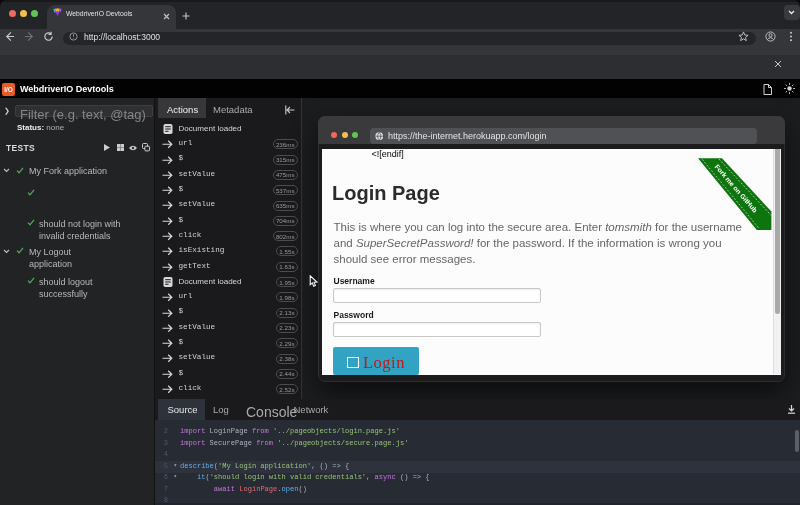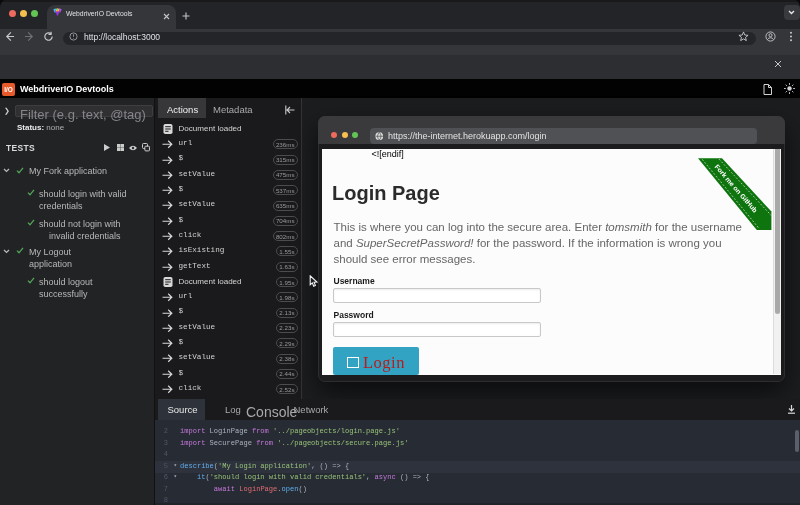--- a/index.html
+++ b/index.html
@@ -142,26 +142,25 @@
       <path d="M1 1 L3.5 3.5 L6 1" stroke="#bbbbbb" stroke-width="1.2" fill="none"></path>
     </svg>
   <svg class="abs" style="left:16px;top:166.5px;" width="8" height="7" viewBox="0 0 8 7">
       <path d="M1 3.6 L3 5.8 L7 0.8" stroke="#53a858" stroke-width="1.3" fill="none"></path>
     </svg>
   <div class="abs" style="left:29px;top:165.5px;font-size:9px;color:#b8b8b8;">My Fork application</div>
 
   <svg class="abs" style="left:27px;top:188.5px;" width="8" height="7" viewBox="0 0 8 7">
       <path d="M1 3.6 L3 5.8 L7 0.8" stroke="#53a858" stroke-width="1.3" fill="none"></path>
     </svg>
-  <div class="abs" style="left:39px;top:187.5px;font-size:9px;color:#b8b8b8;line-height:12.3px;">should login with valid<br>credentials</div>
 
   <svg class="abs" style="left:27px;top:218.5px;" width="8" height="7" viewBox="0 0 8 7">
       <path d="M1 3.6 L3 5.8 L7 0.8" stroke="#53a858" stroke-width="1.3" fill="none"></path>
     </svg>
-  <div class="abs" style="left:39px;top:217.5px;font-size:9px;color:#b8b8b8;line-height:12.3px;text-align:right;">should not login with<br>invalid credentials</div>
+  <div class="abs" style="left:39px;top:217.5px;font-size:9px;color:#b8b8b8;line-height:12.3px;">should not login with<br>invalid credentials</div>
 
   <svg class="abs" style="left:3px;top:248.5px;" width="7" height="5" viewBox="0 0 7 5">
       <path d="M1 1 L3.5 3.5 L6 1" stroke="#bbbbbb" stroke-width="1.2" fill="none"></path>
     </svg>
   <svg class="abs" style="left:16px;top:247px;" width="8" height="7" viewBox="0 0 8 7">
       <path d="M1 3.6 L3 5.8 L7 0.8" stroke="#53a858" stroke-width="1.3" fill="none"></path>
     </svg>
   <div class="abs" style="left:29px;top:246px;font-size:9px;color:#b8b8b8;line-height:12.3px;">My Logout<br>application</div>
 
   <svg class="abs" style="left:27px;top:276.5px;" width="8" height="7" viewBox="0 0 8 7">
@@ -316,21 +315,21 @@
     <div class="abs" style="left:452.5px;top:-3px;width:5px;height:168px;background:#a9a9a9;border-radius:3px;"></div>
   </div>
 
   <svg class="abs" style="left:309px;top:274.5px;" width="9" height="13" viewBox="0 0 9 13">
       <path d="M1.2 0.8 L1.2 9.8 L3.3 7.9 L4.7 11.2 L6.4 10.4 L5 7.2 L7.9 7 Z" fill="#1d1d1f" stroke="#f2f2f2" stroke-width="1.1"></path>
     </svg>
 
   <div class="abs" style="left:155px;top:398.5px;width:645px;height:21px;background:#1a1a1c;"></div>
   <div class="abs" style="left:158px;top:399px;width:46.5px;height:20.5px;background:#2e323a;"></div>
   <div class="abs" style="left:167.5px;top:404px;font-size:9.5px;color:#e8e8e8;">Source</div>
-  <div class="abs" style="left:213px;top:404px;font-size:9.5px;color:#a9a9ad;margin-left:12px;">Log</div>
+  <div class="abs" style="left:213px;top:404px;font-size:9.5px;color:#a9a9ad;">Log</div>
   <div class="abs" style="left:246px;top:404px;font-size:14px;color:#a9a9ad;">Console</div>
   <div class="abs" style="left:293.5px;top:404px;font-size:9.5px;color:#a9a9ad;">Network</div>
   <svg class="abs" style="left:787px;top:405px;" width="9" height="9" viewBox="0 0 9 9">
       <path d="M4.5 0 V5.5 M2 3.5 L4.5 6 L7 3.5" stroke="#d8d8d8" stroke-width="1.2" fill="none"></path>
       <path d="M1 8.2 H8" stroke="#d8d8d8" stroke-width="1.2"></path>
     </svg>
 
   <div class="abs" style="left:155px;top:419.5px;width:645px;height:85.5px;background:#272b33;overflow:hidden;font-family:'Liberation Mono',monospace;font-size:7.05px;line-height:11.55px;">
     <div class="abs" style="left:0;top:41.5px;width:645px;height:11.55px;background:#2d323d;"></div>
     <div class="abs" style="left:0;top:6.5px;width:13px;text-align:right;color:#4f5666;">2<br>3<br>4<br>5<br>6<br>7<br>8</div>

